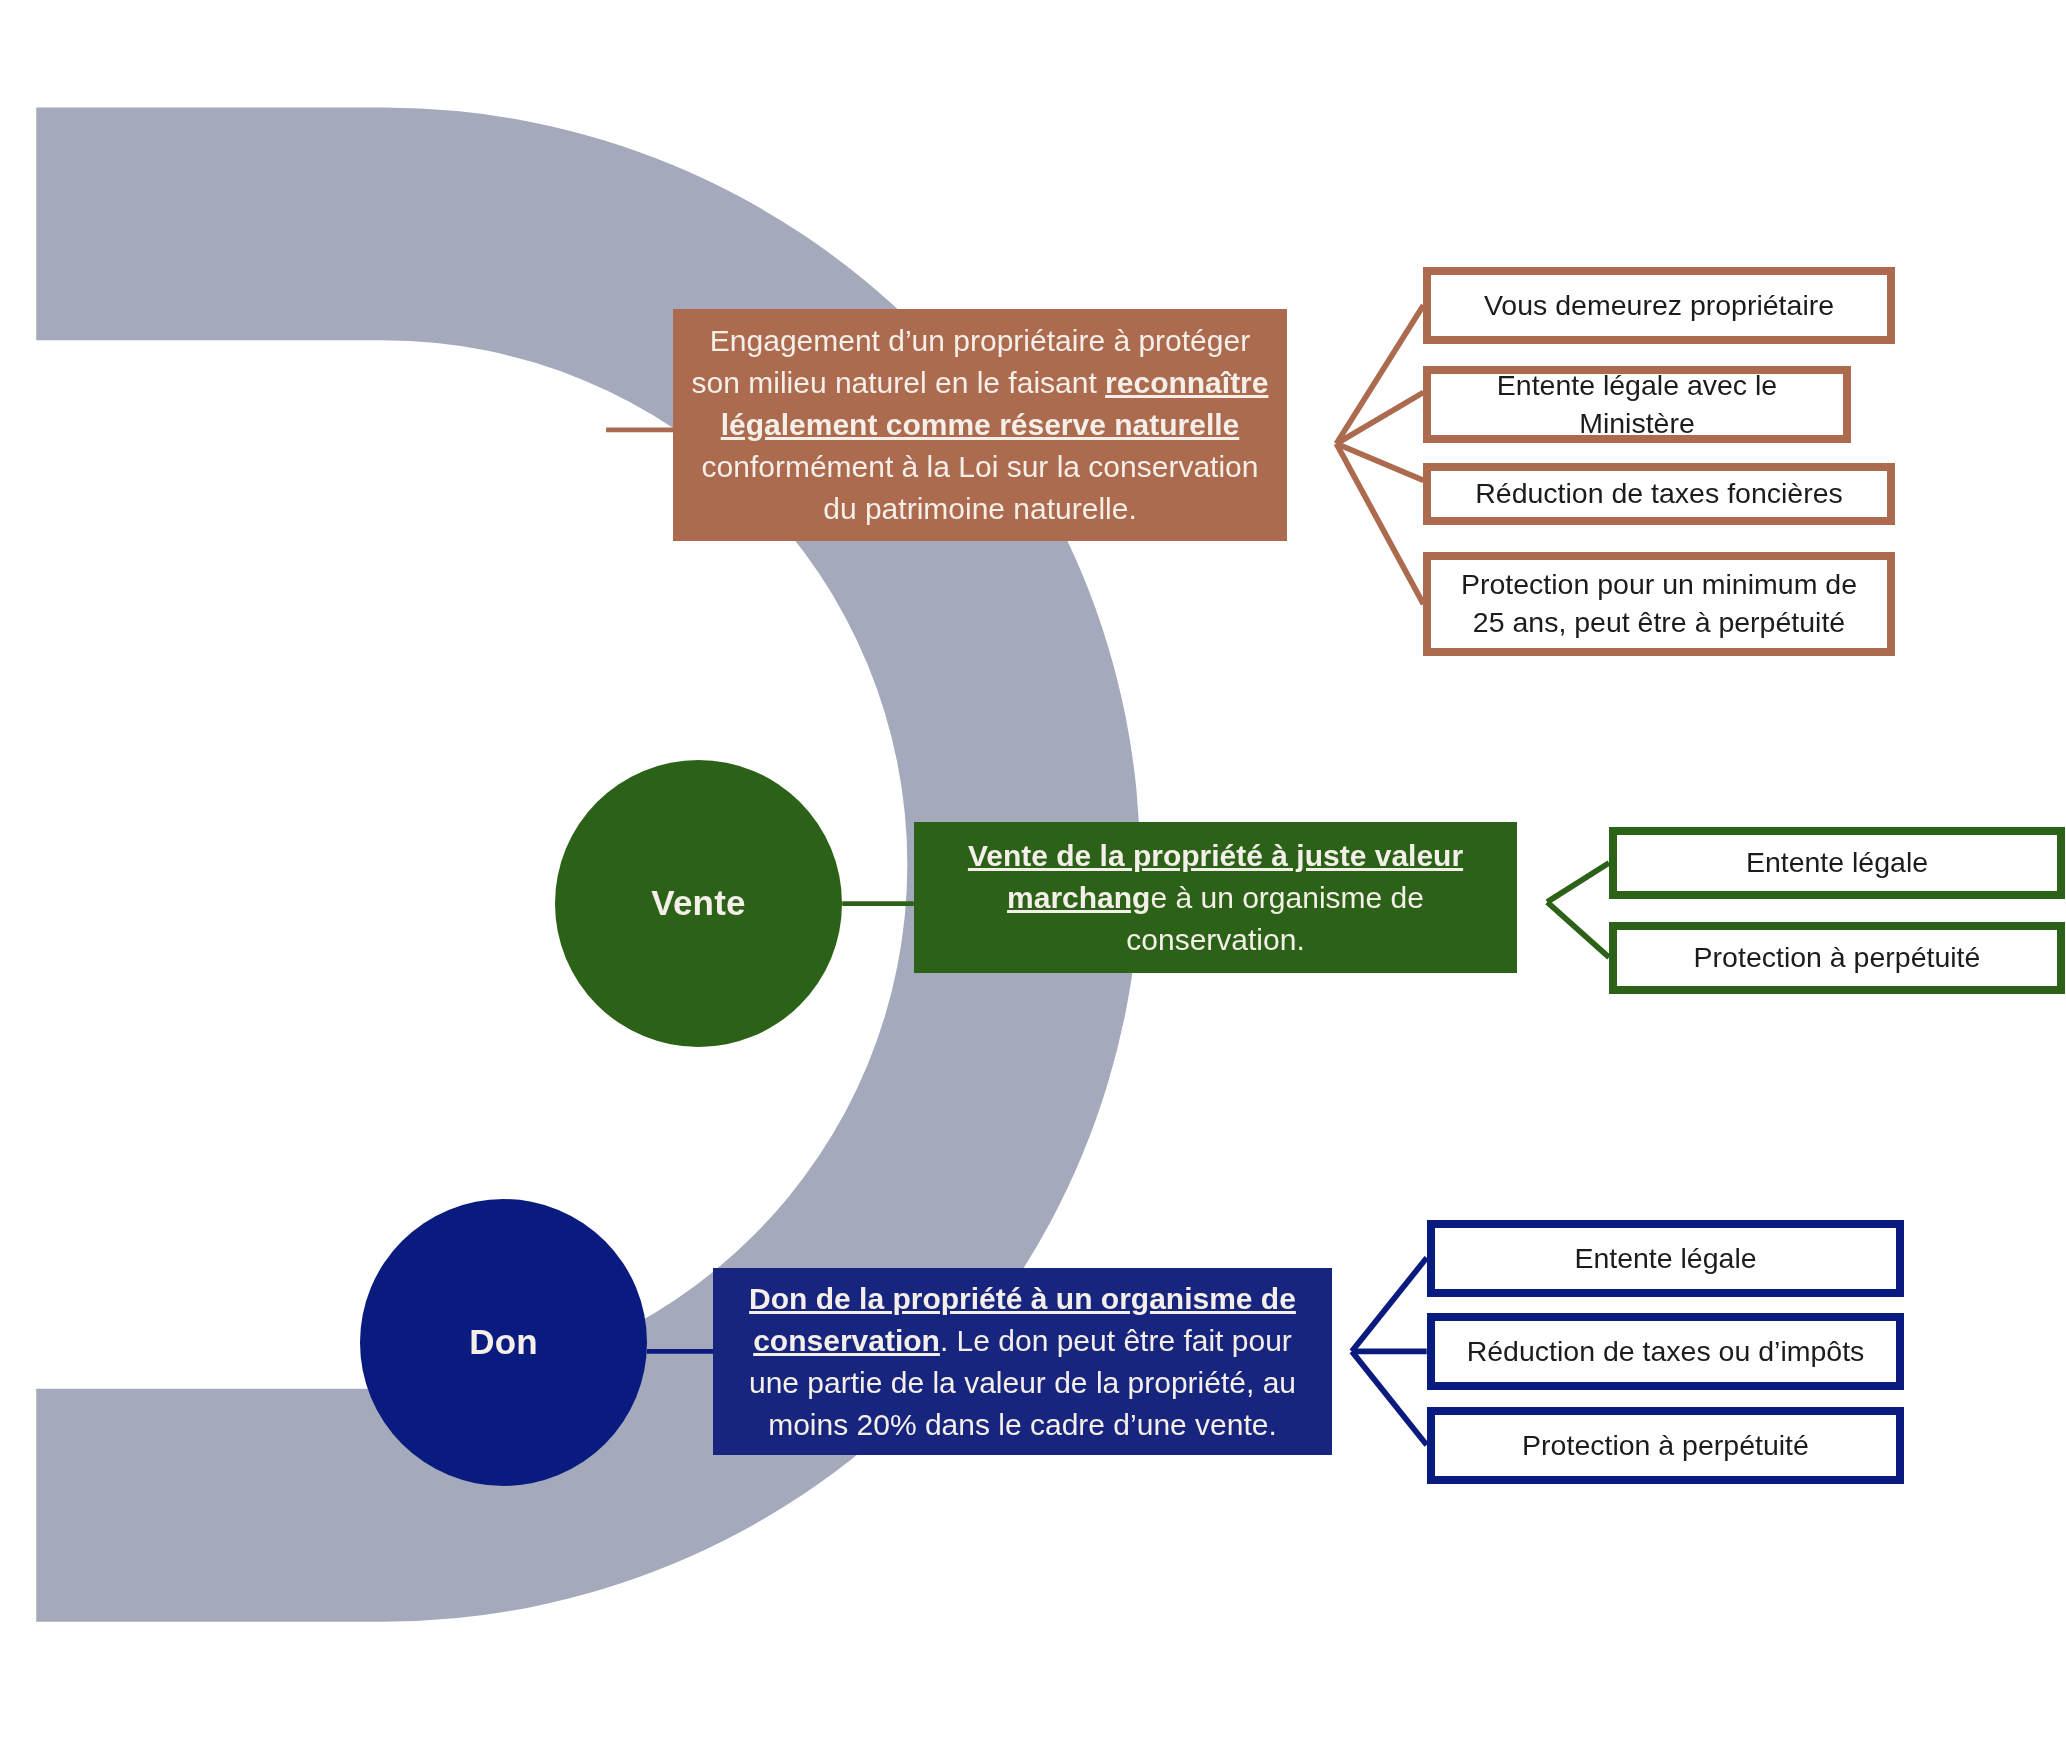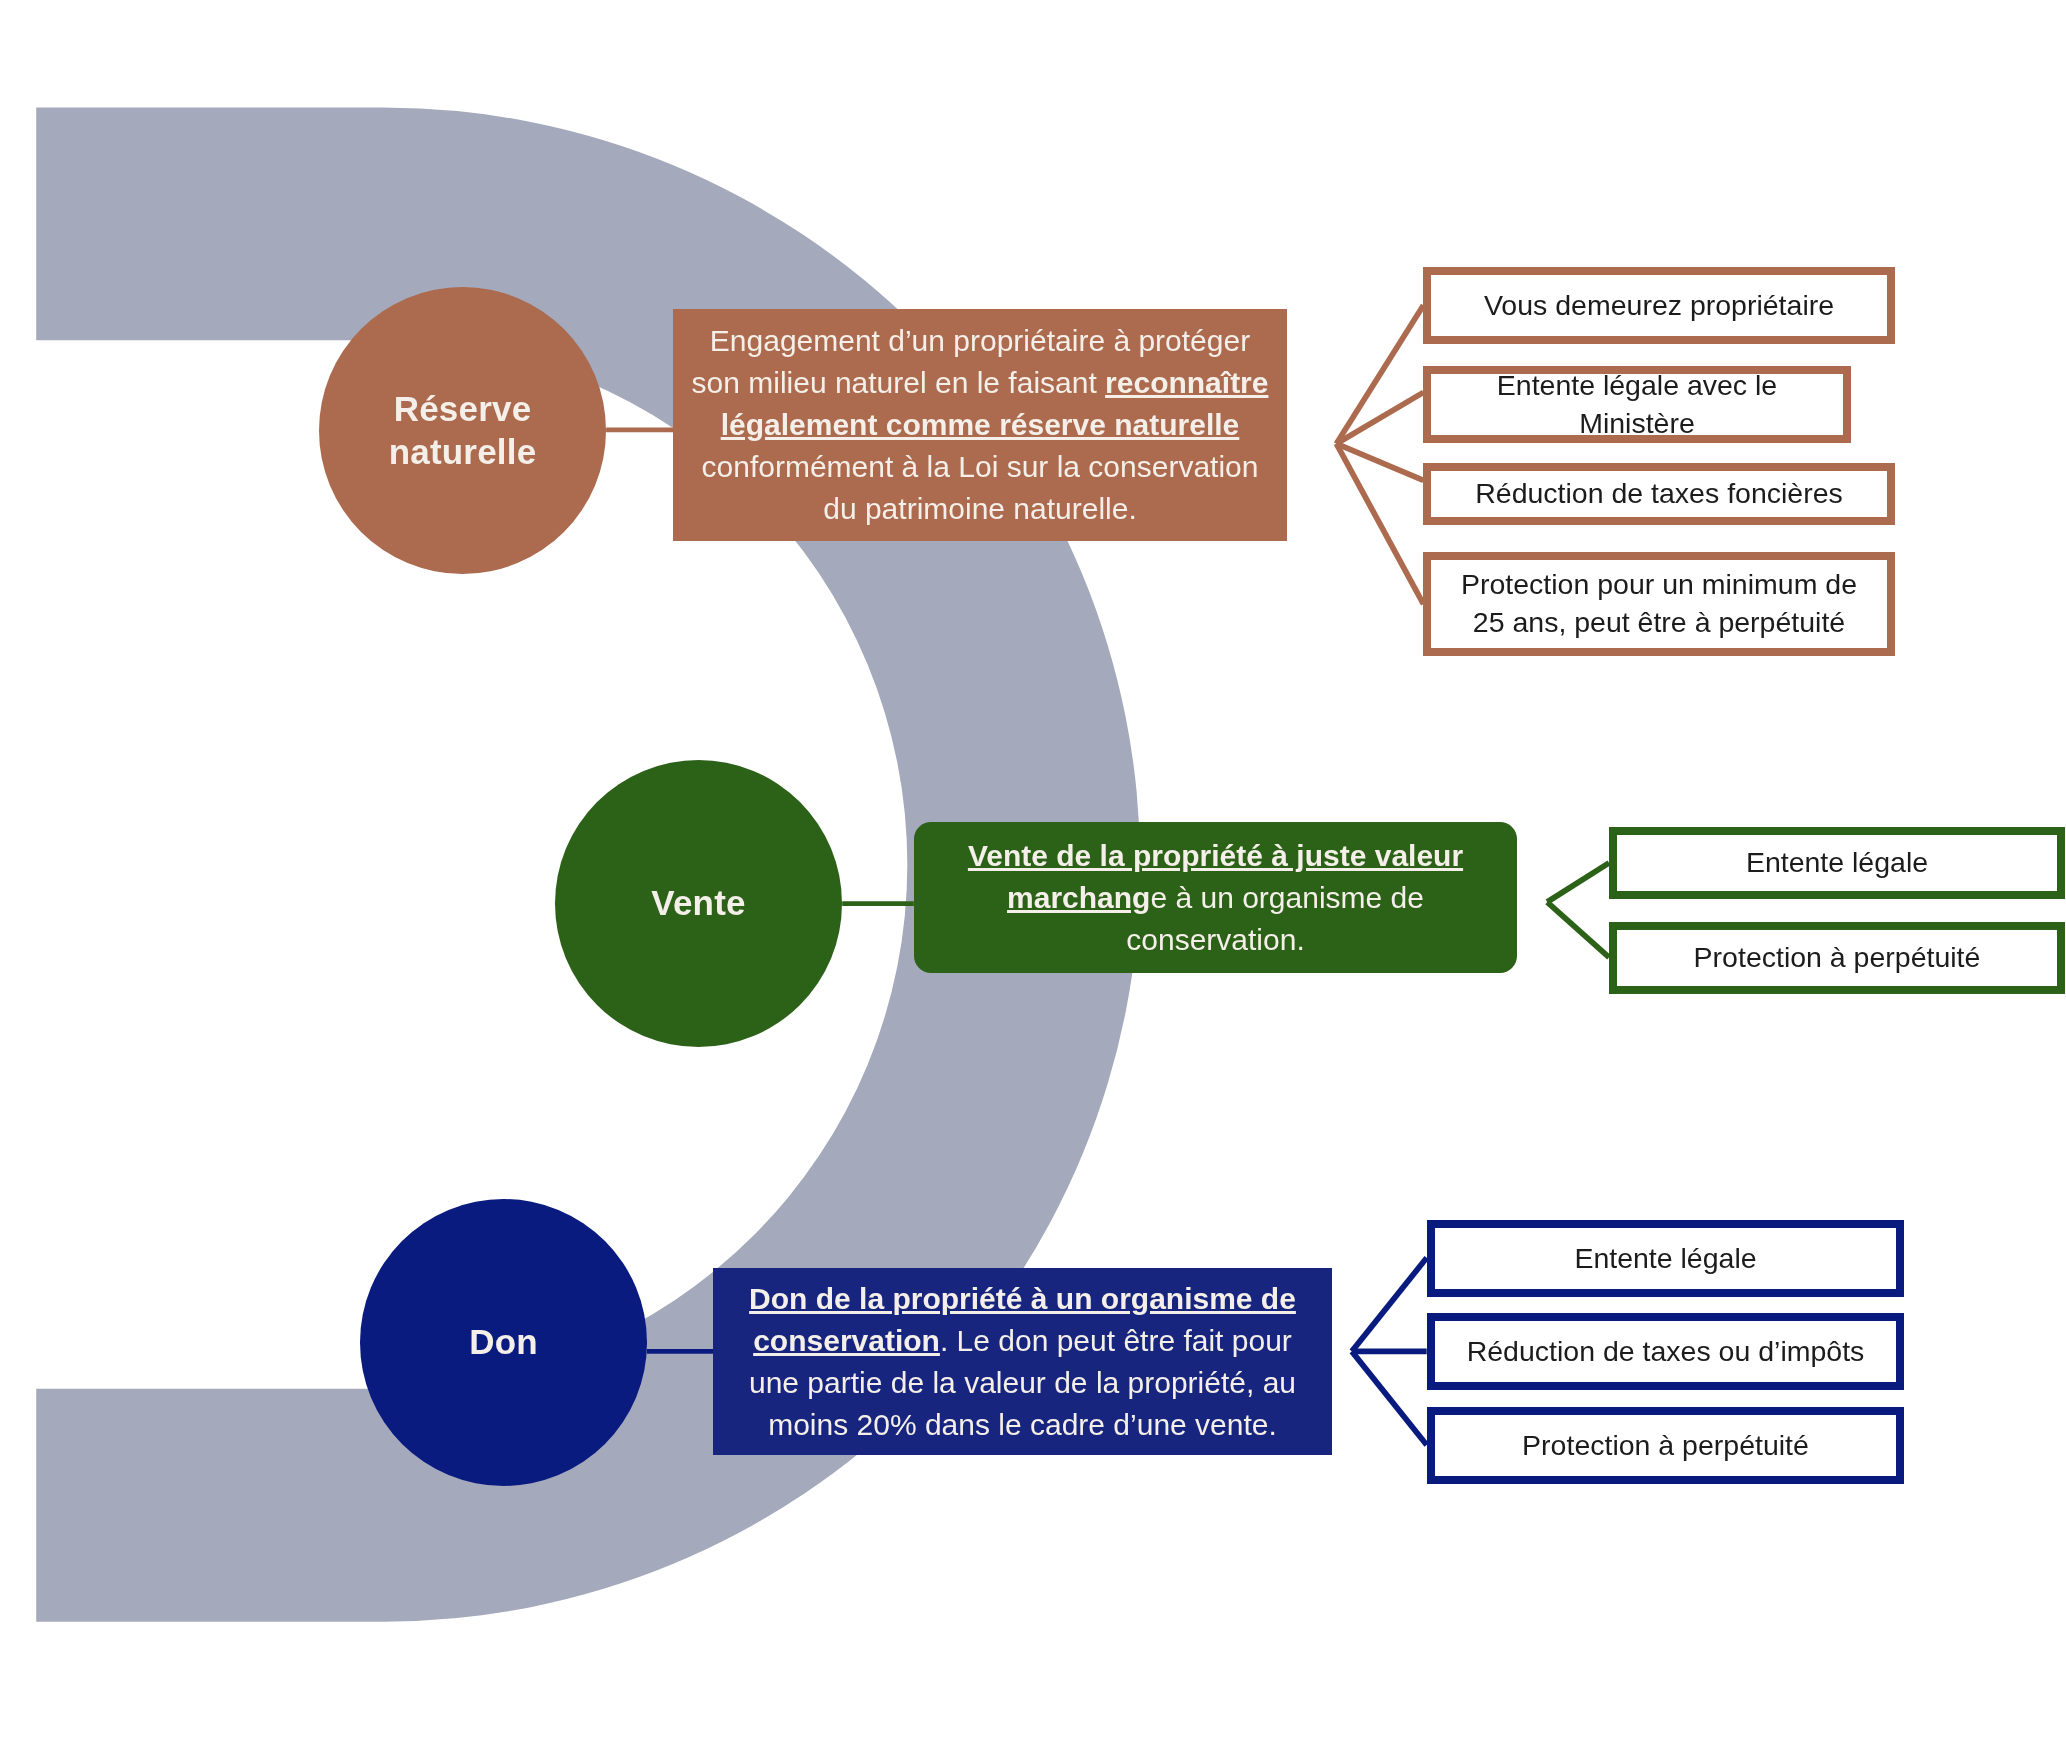--- a/index.html
+++ b/index.html
@@ -75,21 +75,20 @@
   }
   .desc-reserve {
     left: 673px; top: 309px;
     width: 614px; height: 232px;
     background: #ac6a4e;
   }
   .desc-vente {
     left: 914px; top: 822px;
     width: 603px; height: 151px;
     background: #2c6118;
-    border-radius: 17px;
   }
   .desc-don {
     left: 713px; top: 1268px;
     width: 619px; height: 187px;
     background: #17257e;
   }
   
   .obox {
     position: absolute;
     box-sizing: border-box;
@@ -143,26 +142,20 @@
     </g>
 
     <g stroke="#0a1b7f" fill="none">
       <line x1="794" y1="1660" x2="876" y2="1660" stroke-width="6"></line>
       <line x1="1660" y1="1660" x2="1752" y2="1545" stroke-width="7"></line>
       <line x1="1660" y1="1660" x2="1752" y2="1660" stroke-width="7"></line>
       <line x1="1660" y1="1660" x2="1752" y2="1775" stroke-width="7"></line>
     </g>
   </svg>
 
-  <div class="node node-reserve">
-    <span>
-      <span>Réserve</span><br>
-      <span>naturelle</span>
-    </span>
-  </div>
 
   <div class="desc desc-reserve">
     <span>
       <span>Engagement d’un propriétaire à protéger son milieu naturel en le faisant </span><b>reconnaître légalement comme réserve naturelle</b><span> conformément à la Loi sur la conservation du patrimoine naturelle.</span>
     </span>
   </div>
 
   <div class="obox obox-brown" style="left:1423px; top:267px; width:472px; height:77px;">
     <span>Vous demeurez propriétaire</span>
   </div>

